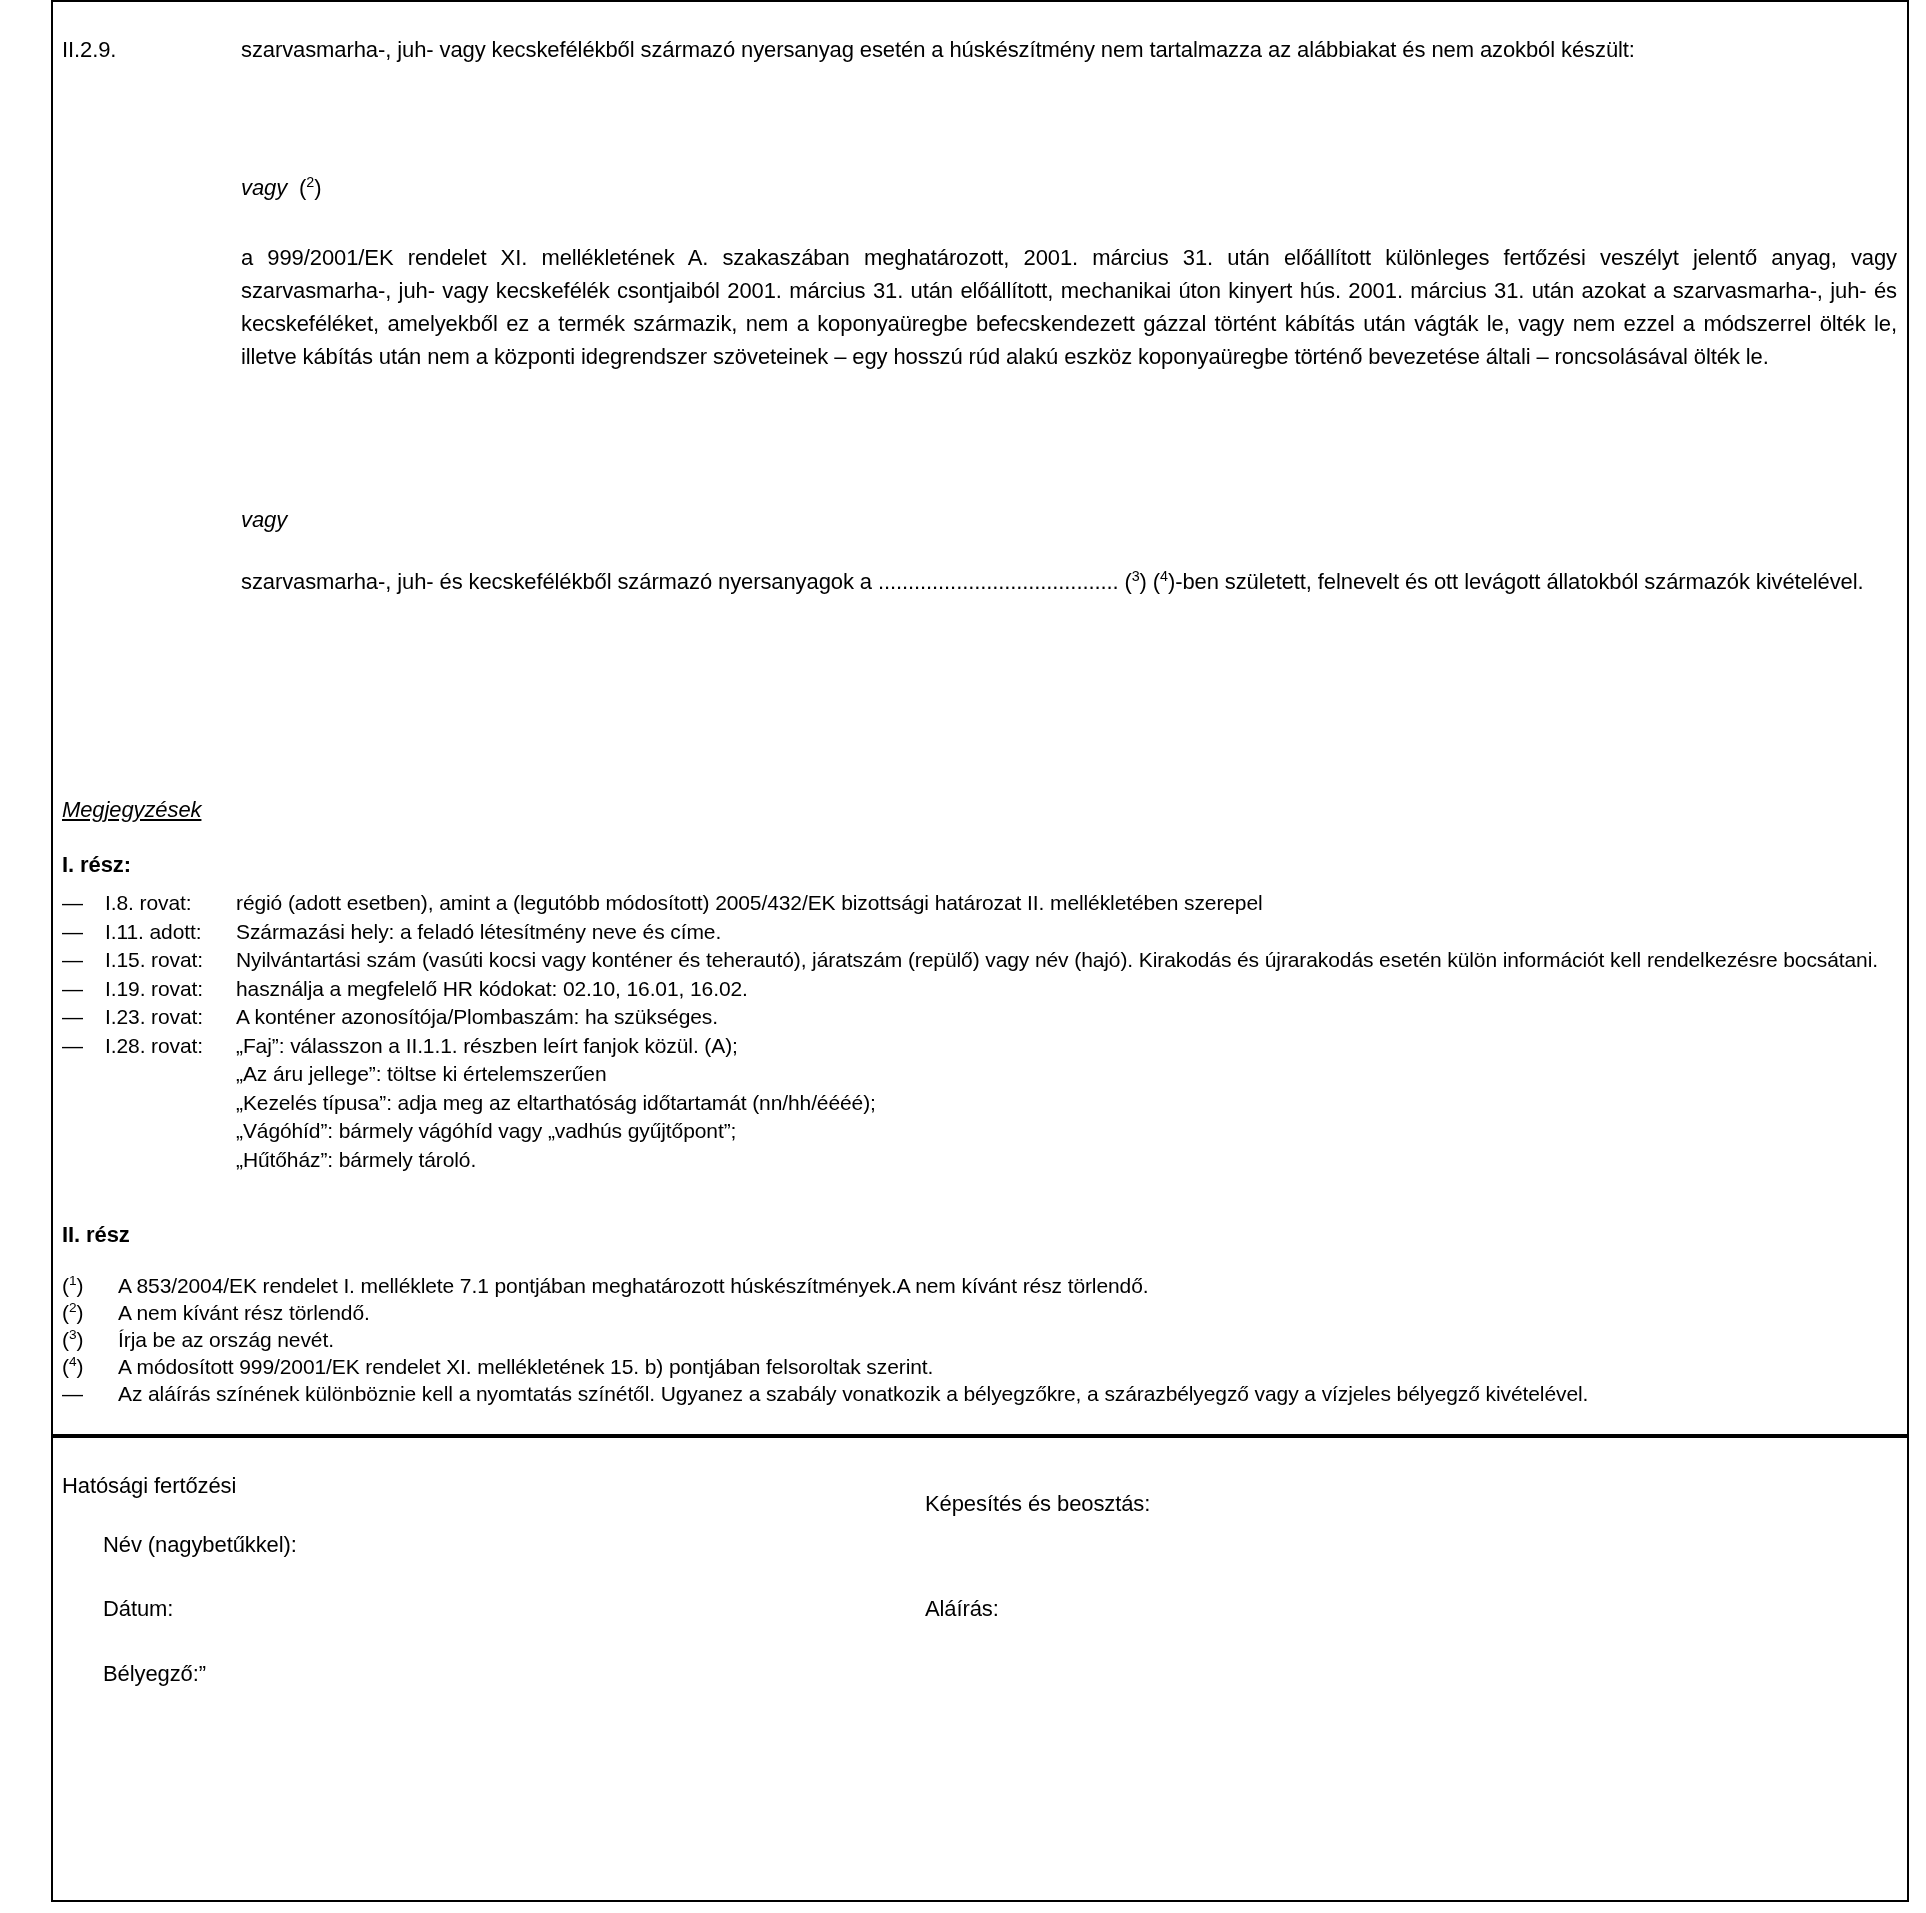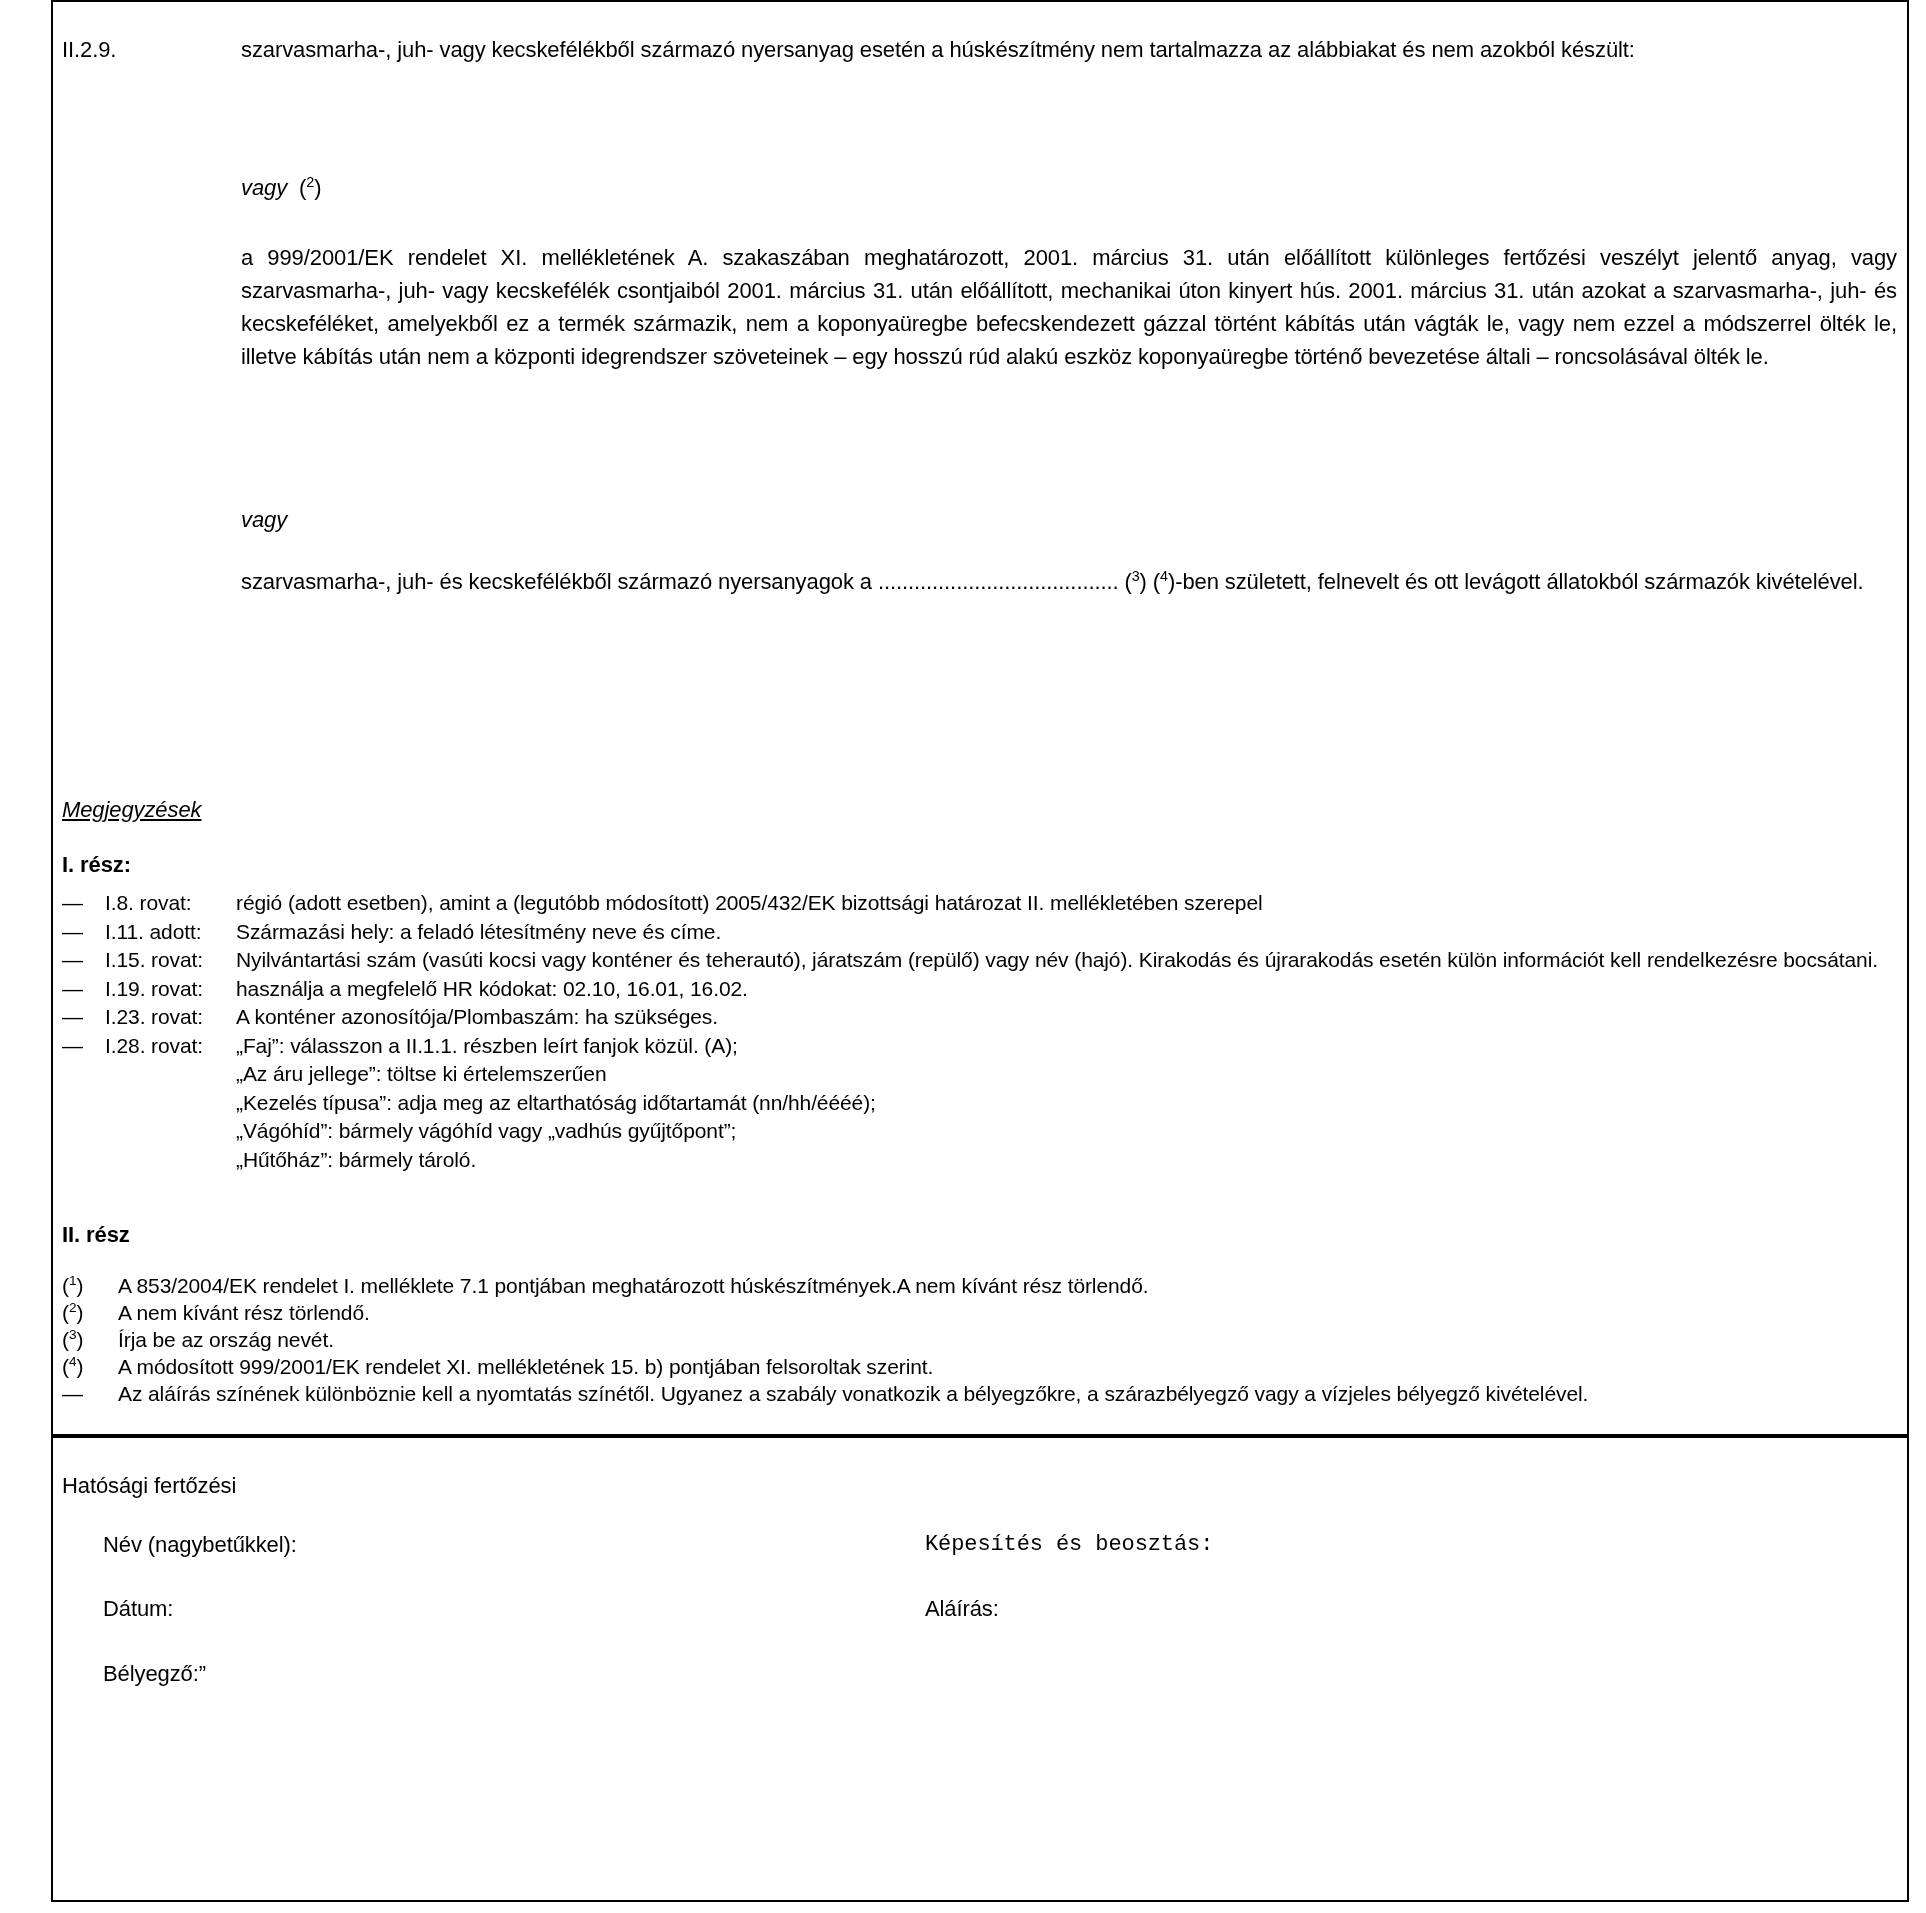--- a/index.html
+++ b/index.html
@@ -138,19 +138,19 @@
     <span class="footnote-marker">—</span>
     <span class="footnote-text">Az aláírás színének különböznie kell a nyomtatás színétől. Ugyanez a szabály vonatkozik a bélyegzőkre, a szárazbélyegző vagy a vízjeles bélyegző kivételével.</span>
   </div>
 </div>
 
 <div class="section-divider"></div>
 
 <div class="abs body-text" style="left:62px; top:1469px;">Hatósági fertőzési</div>
 
 <div class="abs body-text" style="left:103px; top:1528px;">Név (nagybetűkkel):</div>
-<div class="abs body-text" style="left:925px; top:1528px;font-family:Liberation Mono, monospace;">Képesítés és beosztás:</div>
+<div class="abs body-text" style="left:925px; top:1487px;">Képesítés és beosztás:</div>
 
 <div class="abs body-text" style="left:103px; top:1592px;">Dátum:</div>
 <div class="abs body-text" style="left:925px; top:1592px;">Aláírás:</div>
 
 <div class="abs body-text" style="left:103px; top:1657px;">Bélyegző:”</div>
 
 
 </body></html>

